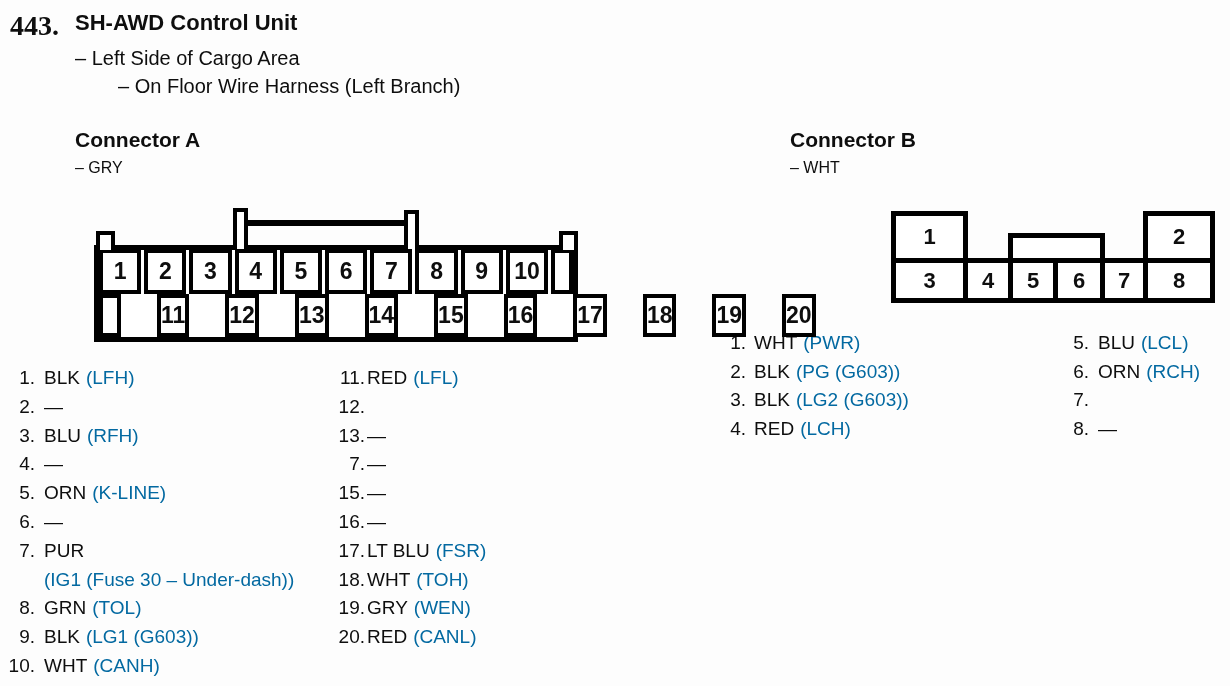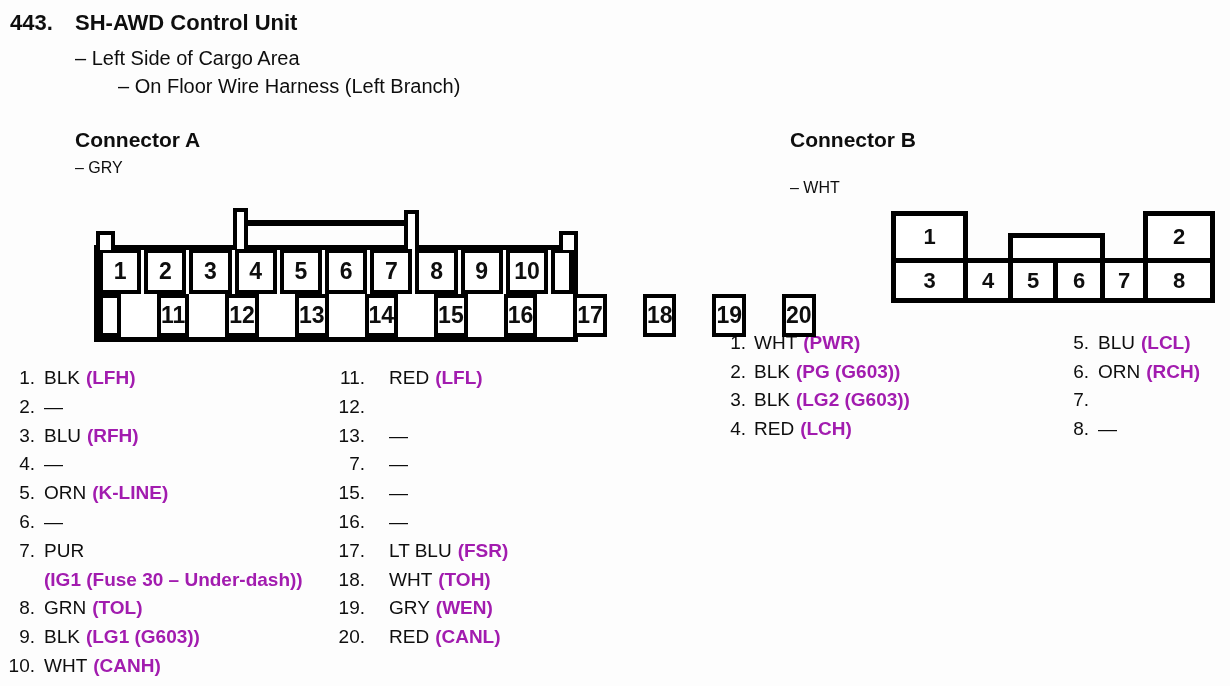--- a/index.html
+++ b/index.html
@@ -2,35 +2,35 @@
 <html><head>
 <meta charset="utf-8">
 <style>
   html,body{margin:0;padding:0;}
   body{
     width:1230px;height:686px;position:relative;background:#fdfdfd;
     font-family:"Liberation Sans", sans-serif;color:#0e0e0e;
     -webkit-font-smoothing:antialiased;
   }
   .abs{position:absolute;}
-  .blue{color:#a21caf;font-weight:bold;}
-
-  
-  #item-number{left:10px;top:10px;font-size:22px;font-weight:bold;}
+  .blue{color:#0369a1;}
+
+  
+  #item-number{left:10px;top:10px;font-size:28px;font-weight:bold;font-family:Liberation Serif, serif;}
   #page-title{left:75px;top:10px;font-size:22px;font-weight:bold;}
   .loc-line{left:75px;font-size:20px;line-height:28px;}
   #loc-1{top:44px;}
   #loc-2{top:72px;margin-left:43px;}
 
   .conn-heading{font-size:21px;font-weight:bold;}
   .conn-colornote{font-size:16px;}
   #conn-a-heading{left:75px;top:128px;}
   #conn-a-color{left:75px;top:159px;}
   #conn-b-heading{left:790px;top:128px;}
-  #conn-b-color{left:790px;top:159px;margin-top:20px;}
+  #conn-b-color{left:790px;top:159px;}
 
   
   #conn-a-diagram{left:94px;top:206px;width:484px;height:136px;}
   #a-body{left:0;top:39px;width:484px;height:97px;border:5px solid #000;box-sizing:border-box;background:#fff;}
   .a-notch{width:19px;height:19px;top:25px;border:4px solid #000;border-bottom:none;box-sizing:border-box;background:#fff;z-index:3;}
   #a-notch-left{left:2px;}
   #a-notch-right{left:465px;}
   #a-latch-bar{left:150px;top:14px;width:162px;height:6px;background:#000;z-index:1;}
   .a-post{width:15px;border:4px solid #000;border-bottom:none;box-sizing:border-box;background:#fff;z-index:2;}
   #a-post-left{left:139px;top:2px;height:42px;}
@@ -53,21 +53,21 @@
 
   
   .pin-col{font-size:19px;line-height:28.8px;}
   #a-pins-col1{left:8px;top:364px;width:330px;}
   #a-pins-col2{left:318px;top:364px;width:300px;}
   #b-pins-col1{left:703px;top:329px;width:330px;line-height:28.6px;}
   #b-pins-col2{left:1043px;top:329px;width:186px;line-height:28.6px;}
   .pin-row{display:flex;align-items:flex-start;}
   .pin-num{flex:none;text-align:right;}
   #a-pins-col1 .pin-num{width:27px;margin-right:9px;}
-  #a-pins-col2 .pin-num{width:47px;margin-right:24px;}
+  #a-pins-col2 .pin-num{width:47px;margin-right:2px;}
   #b-pins-col1 .pin-num{width:43px;margin-right:8px;}
   #b-pins-col2 .pin-num{width:46px;margin-right:9px;}
   .pin-content{flex:1;}
   .pin-signal{margin-left:6px;}
   .pin-signal-line{margin-left:0;}
   .pin-signal-line .pin-signal{margin-left:0;}
 </style>
 </head>
 <body>
 

